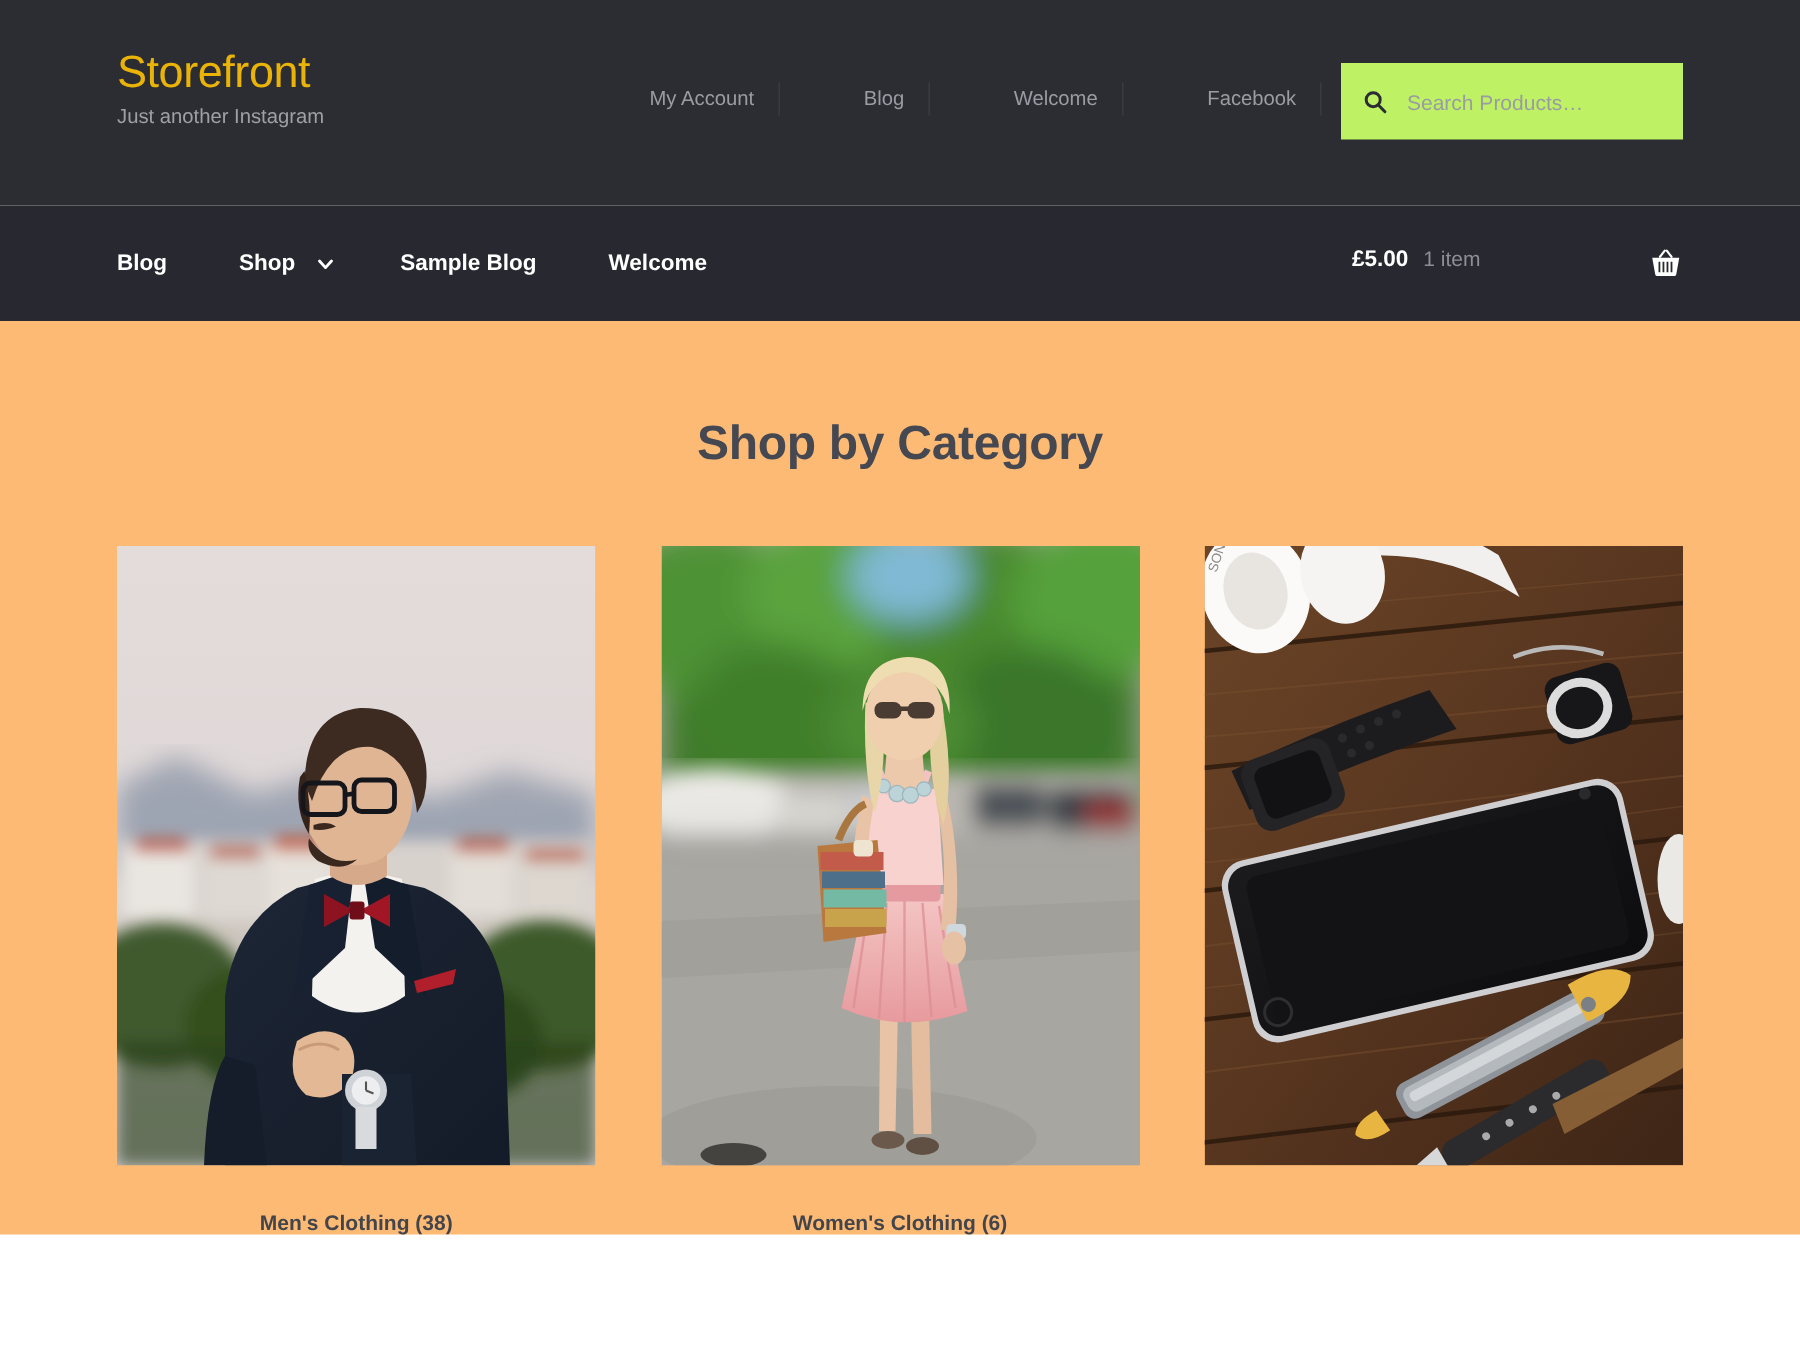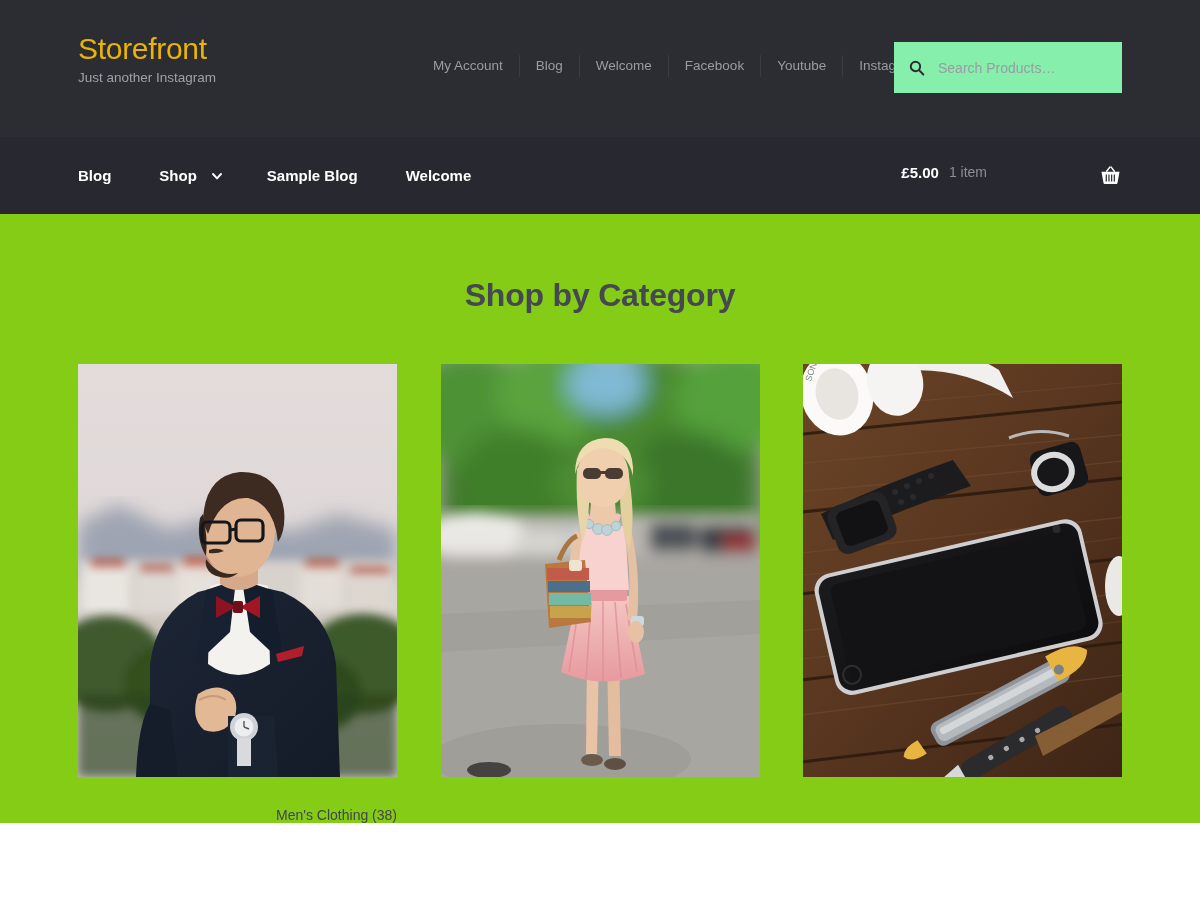--- a/index.html
+++ b/index.html
@@ -42,40 +42,41 @@
     margin-top: 5px;
     line-height: 1.2;
   }
 
   .secondary-nav {
     position: absolute;
     left: 355px;
     top: 55px;
     display: flex;
     align-items: center;
+    gap: 40px;
   }
   .secondary-nav a {
     color: #9a9ca3;
     font-size: 13.5px;
     text-decoration: none;
     padding: 0 16px;
     line-height: 22px;
     display: inline-block;
     border-right: 1px solid #3a3b42;
   }
   .secondary-nav a:first-child { padding-left: 0; }
   .secondary-nav a:last-child { border-right: none; padding-right: 0; }
 
   .search-box {
     position: absolute;
     right: 0;
     top: 42px;
     width: 228px;
     height: 51px;
-    background: #86efac;
+    background: #bef264;
     display: flex;
     align-items: center;
     padding: 0 14px;
   }
   .search-icon {
     width: 18px;
     height: 18px;
     margin-right: 12px;
     flex-shrink: 0;
     display: block;
@@ -140,21 +141,21 @@
   }
   .cart-icon {
     width: 23px;
     height: 23px;
     margin-left: 112px;
     display: block;
   }
 
   
   .content {
-    background: #84cc16;
+    background: #fdba74;
     padding-top: 63px;
   }
   .page-title {
     text-align: center;
     font-size: 32px;
     font-weight: bold;
     color: #454851;
     letter-spacing: -0.2px;
   }
 
@@ -172,25 +173,25 @@
   }
   .category-thumb {
     width: 319px;
     height: 413px;
     overflow: hidden;
     position: relative;
     display: block;
   }
   .category-thumb svg { display: block; width: 100%; height: 100%; }
   .category-caption {
-    text-align: right;
+    text-align: center;
     margin-top: 30px;
     font-size: 14px;
     color: #43454b;
-    font-weight: normal;
+    font-weight: bold;
   }
 </style>
 </head>
 <body>
 
 <header class="site-header">
   <div class="header-inner">
 
     <div class="brand">
       <div class="brand-title">Storefront</div>
@@ -451,20 +452,21 @@
           <rect x="128" y="196" width="13" height="11" rx="3" fill="#efe4cf"></rect>
           <rect x="190" y="252" width="13" height="10" rx="3" fill="#cfd8dd"></rect>
 
           <ellipse cx="195" cy="268" rx="8" ry="11" fill="#e7c1a3"></ellipse>
 
           <ellipse cx="151" cy="396" rx="11" ry="6" fill="#6b5a4c"></ellipse>
           <ellipse cx="174" cy="400" rx="11" ry="6" fill="#5f5043"></ellipse>
           <ellipse cx="48" cy="406" rx="22" ry="8" fill="#2e2c2a" opacity="0.8"></ellipse>
         </svg>
       </span>
+      <div class="category-caption">Women's Clothing (6)</div>
     </a>
 
     <a href="#" class="category-card">
       <span class="category-thumb">
         <svg viewBox="0 0 319 413" preserveAspectRatio="xMidYMid slice">
           <defs>
             <linearGradient id="a-wood" x1="0" y1="0" x2="1" y2="1">
               <stop offset="0%" stop-color="#6b4527"></stop>
                 <stop offset="45%" stop-color="#5a3720"></stop>
               <stop offset="100%" stop-color="#3e2516"></stop>

